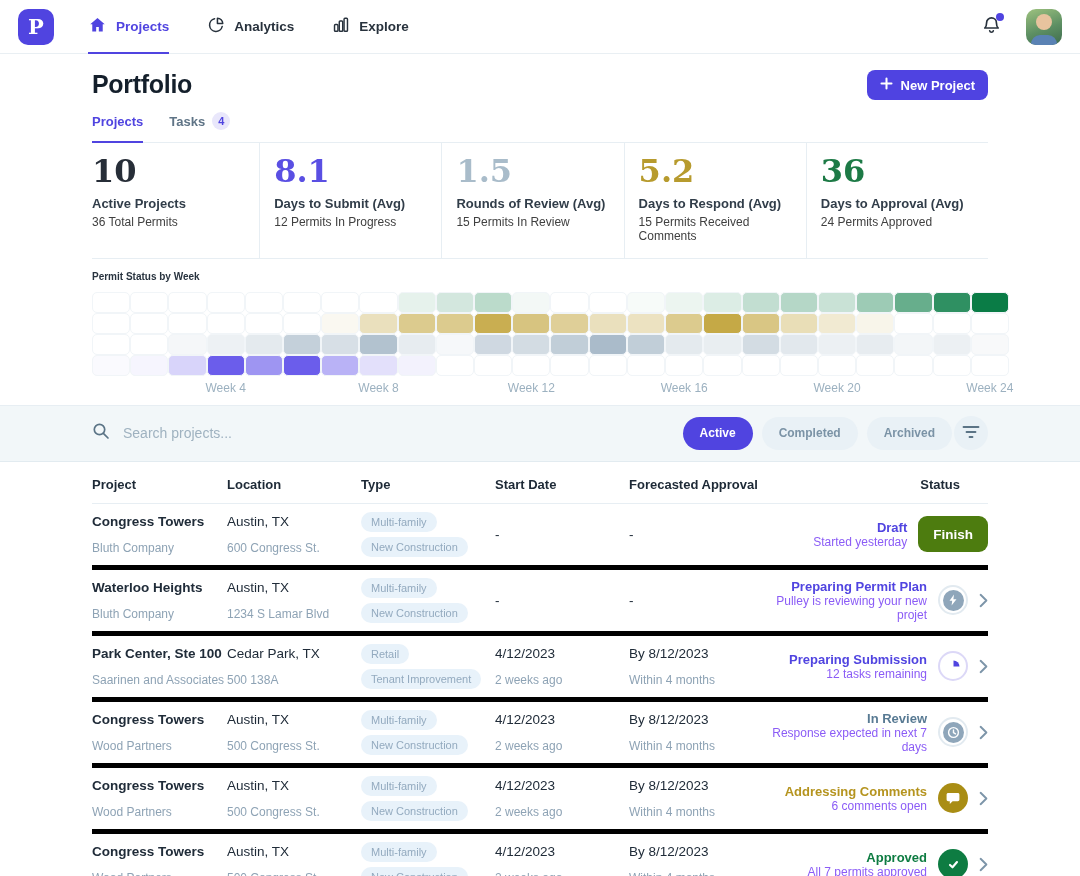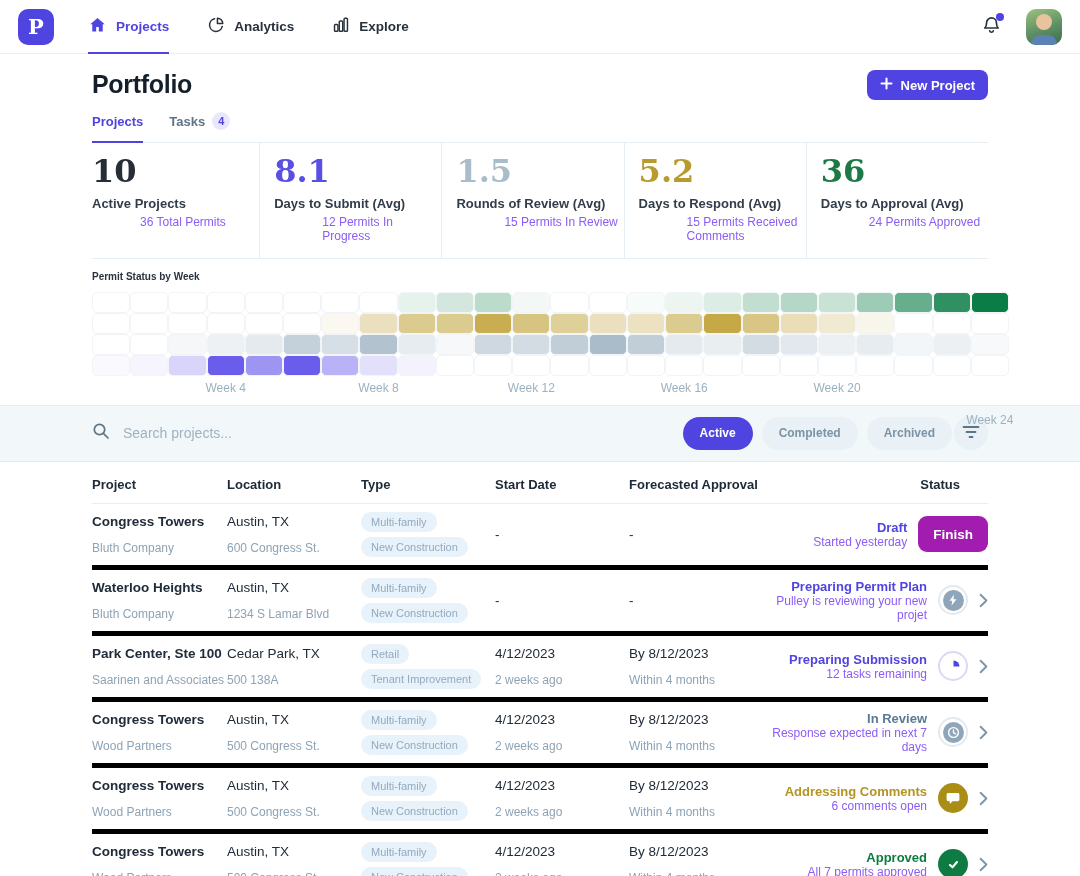--- a/index.html
+++ b/index.html
@@ -40,21 +40,21 @@
   .tab.active { color:#5044e0; }
   .tab.active::after { content:""; position:absolute; left:0; right:0; bottom:-1px; height:2px; background:#5044e0; }
   .tab-badge { width:18px; height:18px; border-radius:50%; background:#e9e7fb; color:#5044e0;
                font-size:11px; font-weight:700; display:flex; align-items:center; justify-content:center; }
   
   .stats { display:flex; border-bottom:1px solid #e7eef3; }
   .stat { flex:1; padding:12px 0 15px; }
   .stat + .stat { border-left:1px solid #e7eef3; padding-left:14px; }
   .stat-value { font-family:"DejaVu Serif", serif; font-weight:700; font-size:32px; line-height:1.02; }
   .stat-label { font-size:13px; font-weight:700; color:#313d49; margin-top:8px; }
-  .stat-sub { font-size:12px; color:#8b5cf6; margin-top:4px;margin-left:48px; }
+  .stat-sub { font-size:12px; color:#404040; margin-top:4px; }
   
   .heat-title { font-size:10px; font-weight:700; color:#28333f; margin:12px 0 10px; }
   .heat-grid { width:917px; }
   .heat-row { display:grid; grid-template-columns:repeat(24,1fr); }
   .heat-cell { height:21px; border:1px solid #f1f5f8; border-radius:5px; }
   .week-labels { position:relative; height:15px; margin-top:5px; width:917px; }
   .week-label { position:absolute; transform:translateX(-50%); font-size:12px; color:#9cb1c0; white-space:nowrap; }
   
   .search-strip { margin-top:9px; background:#f2f7f9; border-top:1px solid #e7eef3; border-bottom:1px solid #e2ebf0;
                   height:57px; display:flex; align-items:center; padding:0 92px; }
@@ -82,21 +82,21 @@
   .col-status { display:flex; justify-content:flex-end; align-items:center; gap:11px; }
   .status-text { text-align:right; }
   .status-label { font-size:13px; font-weight:700; }
   .status-sub { font-size:12px; color:#8b5cf6; margin-top:0; }
   .icon-ring { width:30px; height:30px; border-radius:50%; border:2px solid #e2eaf0; background:#fff;
                display:flex; align-items:center; justify-content:center; flex:0 0 auto; }
   .icon-ring.purple { border-color:#dcd8f7; }
   .icon-fill { width:21px; height:21px; border-radius:50%; display:flex; align-items:center; justify-content:center; }
   .icon-solid { width:30px; height:30px; border-radius:50%; display:flex; align-items:center; justify-content:center; flex:0 0 auto; }
   .chevron { display:flex; align-items:center; }
-  .btn-finish { background:#a21caf; color:#fff; border:none; border-radius:9px; height:36px; padding:0 15px;
+  .btn-finish { background:#4d7c0f; color:#fff; border:none; border-radius:9px; height:36px; padding:0 15px;
                 font-size:13.5px; font-weight:700; cursor:pointer; }
 </style>
 </head>
 <body>
 
 <nav class="topnav">
   <div class="logo">
     <span>P</span>
   </div>
   <div class="nav-items" id="nav-items">
@@ -295,21 +295,21 @@
           <div class="heat-cell"></div>
           <div class="heat-cell"></div>
         </div>
       </div>
     <div class="week-labels" id="week-labels">
         <span class="week-label" style="left: 14.5833%;">Week 4</span>
         <span class="week-label" style="left: 31.25%;">Week 8</span>
         <span class="week-label" style="left: 47.9167%;">Week 12</span>
         <span class="week-label" style="left: 64.5833%;">Week 16</span>
         <span class="week-label" style="left: 81.25%;">Week 20</span>
-        <span class="week-label" style="left: 97.9167%; margin-top: 32px;">Week 24</span>
+        <span class="week-label" style="left: 97.9167%;">Week 24</span>
       </div>
   </div>
 </div>
 
 <div class="search-strip">
   <div class="search-box">
     <span>
       <svg width="18" height="18" viewBox="0 0 18 18" fill="none" stroke="#5b7486" stroke-width="1.7">
         <circle cx="7.5" cy="7.5" r="5.2"></circle>
           <path d="M11.6 11.6 16 16" stroke-linecap="round"></path>

